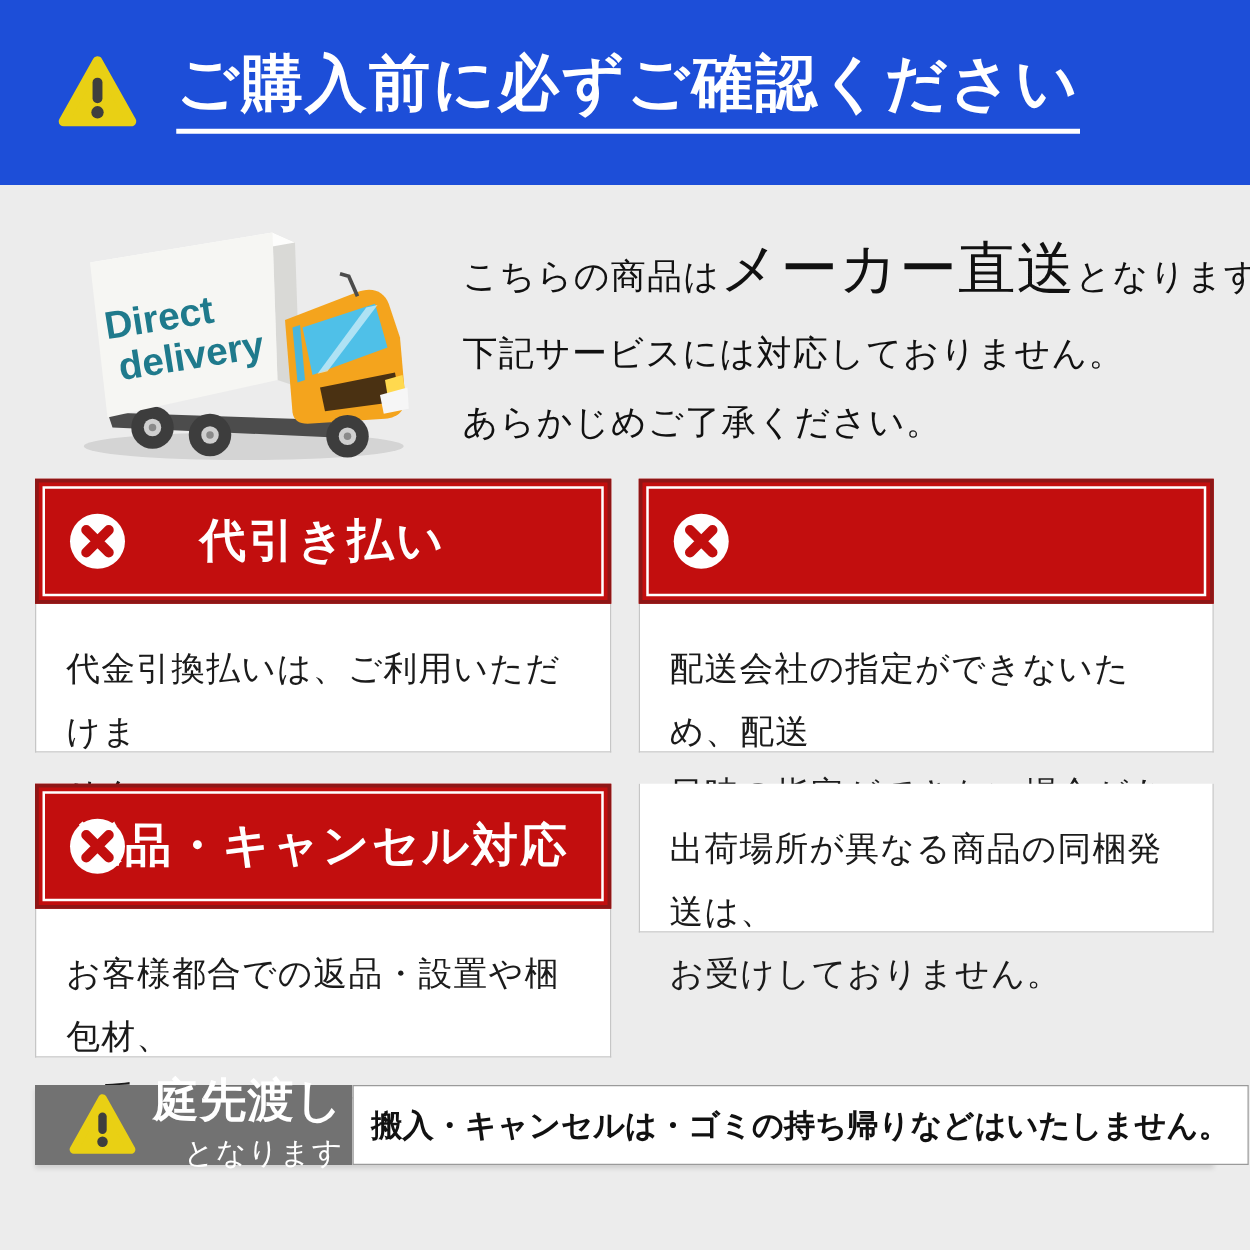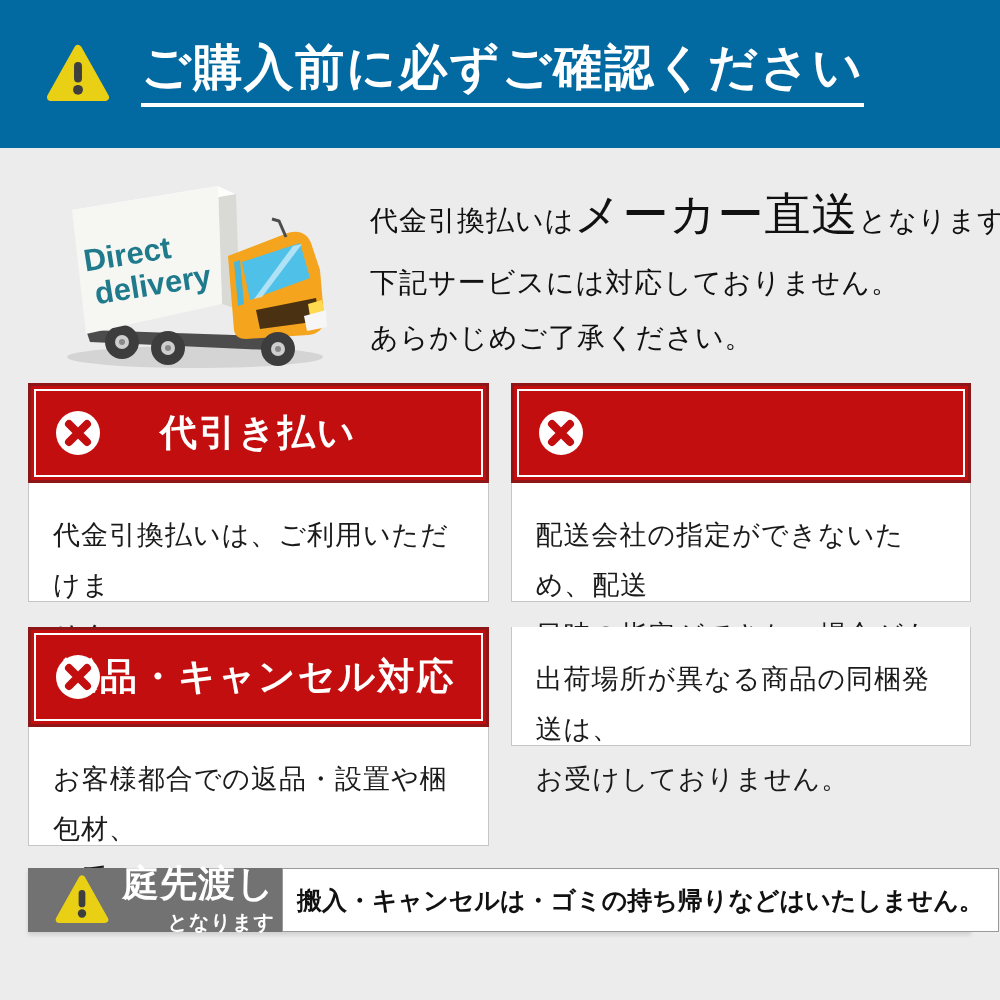--- a/index.html
+++ b/index.html
@@ -2,21 +2,21 @@
 <html><head>
 <meta charset="utf-8">
 <style>
   html,body{margin:0;padding:0;background:#ececec;}
   .page{
     position:relative;width:1000px;height:1000px;background:#ececec;overflow:hidden;
     font-family:"Liberation Sans","DejaVu Sans",sans-serif;
   }
   
   .top-banner{
-    position:absolute;top:0;left:0;width:1000px;height:148px;background:#0369a1;
+    position:absolute;top:0;left:0;width:1000px;height:148px;background:#1d4ed8;
     display:flex;align-items:center;
   }
   .warn-large{margin-left:45px;width:66px;height:74px;flex:none;}
   .top-title{
     color:#ffffff;font-size:49px;font-weight:bold;letter-spacing:2px;margin-left:30px;
     padding-bottom:9px;border-bottom:4px solid #ffffff;line-height:1.1;white-space:nowrap;
   }
   
   .intro{position:absolute;top:148px;left:0;width:1000px;height:235px;}
   .truck{position:absolute;left:50px;top:10px;width:280px;height:215px;}
@@ -42,21 +42,21 @@
   }
   
   .bottom-bar{position:absolute;top:868px;left:28px;width:943px;height:64px;display:flex;box-shadow:0 3px 4px rgba(0,0,0,0.12);}
   .bottom-left{
     width:254px;flex:none;background:#727272;display:flex;align-items:center;
     box-sizing:border-box;padding-left:26px;
   }
   .warn-small{width:56px;height:62px;flex:none;}
   .badge-text{margin-left:12px;display:flex;flex-direction:column;align-items:flex-end;}
   .badge-title{color:#ffffff;font-size:37px;font-weight:bold;line-height:1;letter-spacing:1px;white-space:nowrap;}
-  .badge-sub{color:#ffffff;font-size:20px;font-weight:bold;margin-top:7px;letter-spacing:1px;white-space:nowrap;text-align:center;}
+  .badge-sub{color:#ffffff;font-size:24px;font-weight:normal;margin-top:7px;letter-spacing:1px;white-space:nowrap;text-align:center;}
   .bottom-right{
     flex:1;background:#ffffff;border:1px solid #9a9a9a;display:flex;align-items:center;
     box-sizing:border-box;padding:0 14px;
   }
   .bottom-note{font-size:25px;font-weight:bold;color:#111;letter-spacing:0;white-space:nowrap;}
 </style>
 </head>
 <body>
 
 <div class="page">
@@ -102,21 +102,21 @@
         <path d="M236,79 L229,63 L222,61" stroke="#4c4c4c" stroke-width="3" fill="none"></path>
       </g>
       <g>
         <circle cx="228" cy="191" r="17" fill="#3d3d3d"></circle>
           <circle cx="228" cy="191" r="7" fill="#cfcfcf"></circle>
           <circle cx="228" cy="191" r="3" fill="#8a8a8a"></circle>
       </g>
     </svg>
 
     <div class="intro-text">
-      <div class="intro-line"><span>代金引換払いは</span><span class="em">メーカー直送</span><span>となります。</span></div>
+      <div class="intro-line"><span>こちらの商品は</span><span class="em">メーカー直送</span><span>となります。</span></div>
       <div class="intro-line">下記サービスには対応しておりません。</div>
       <div class="intro-line">あらかじめご了承ください。</div>
     </div>
   </section>
 
   <section class="grid">
 
     <div class="card">
       <div class="card-header">
         <svg class="x-icon" viewBox="0 0 46 46">

